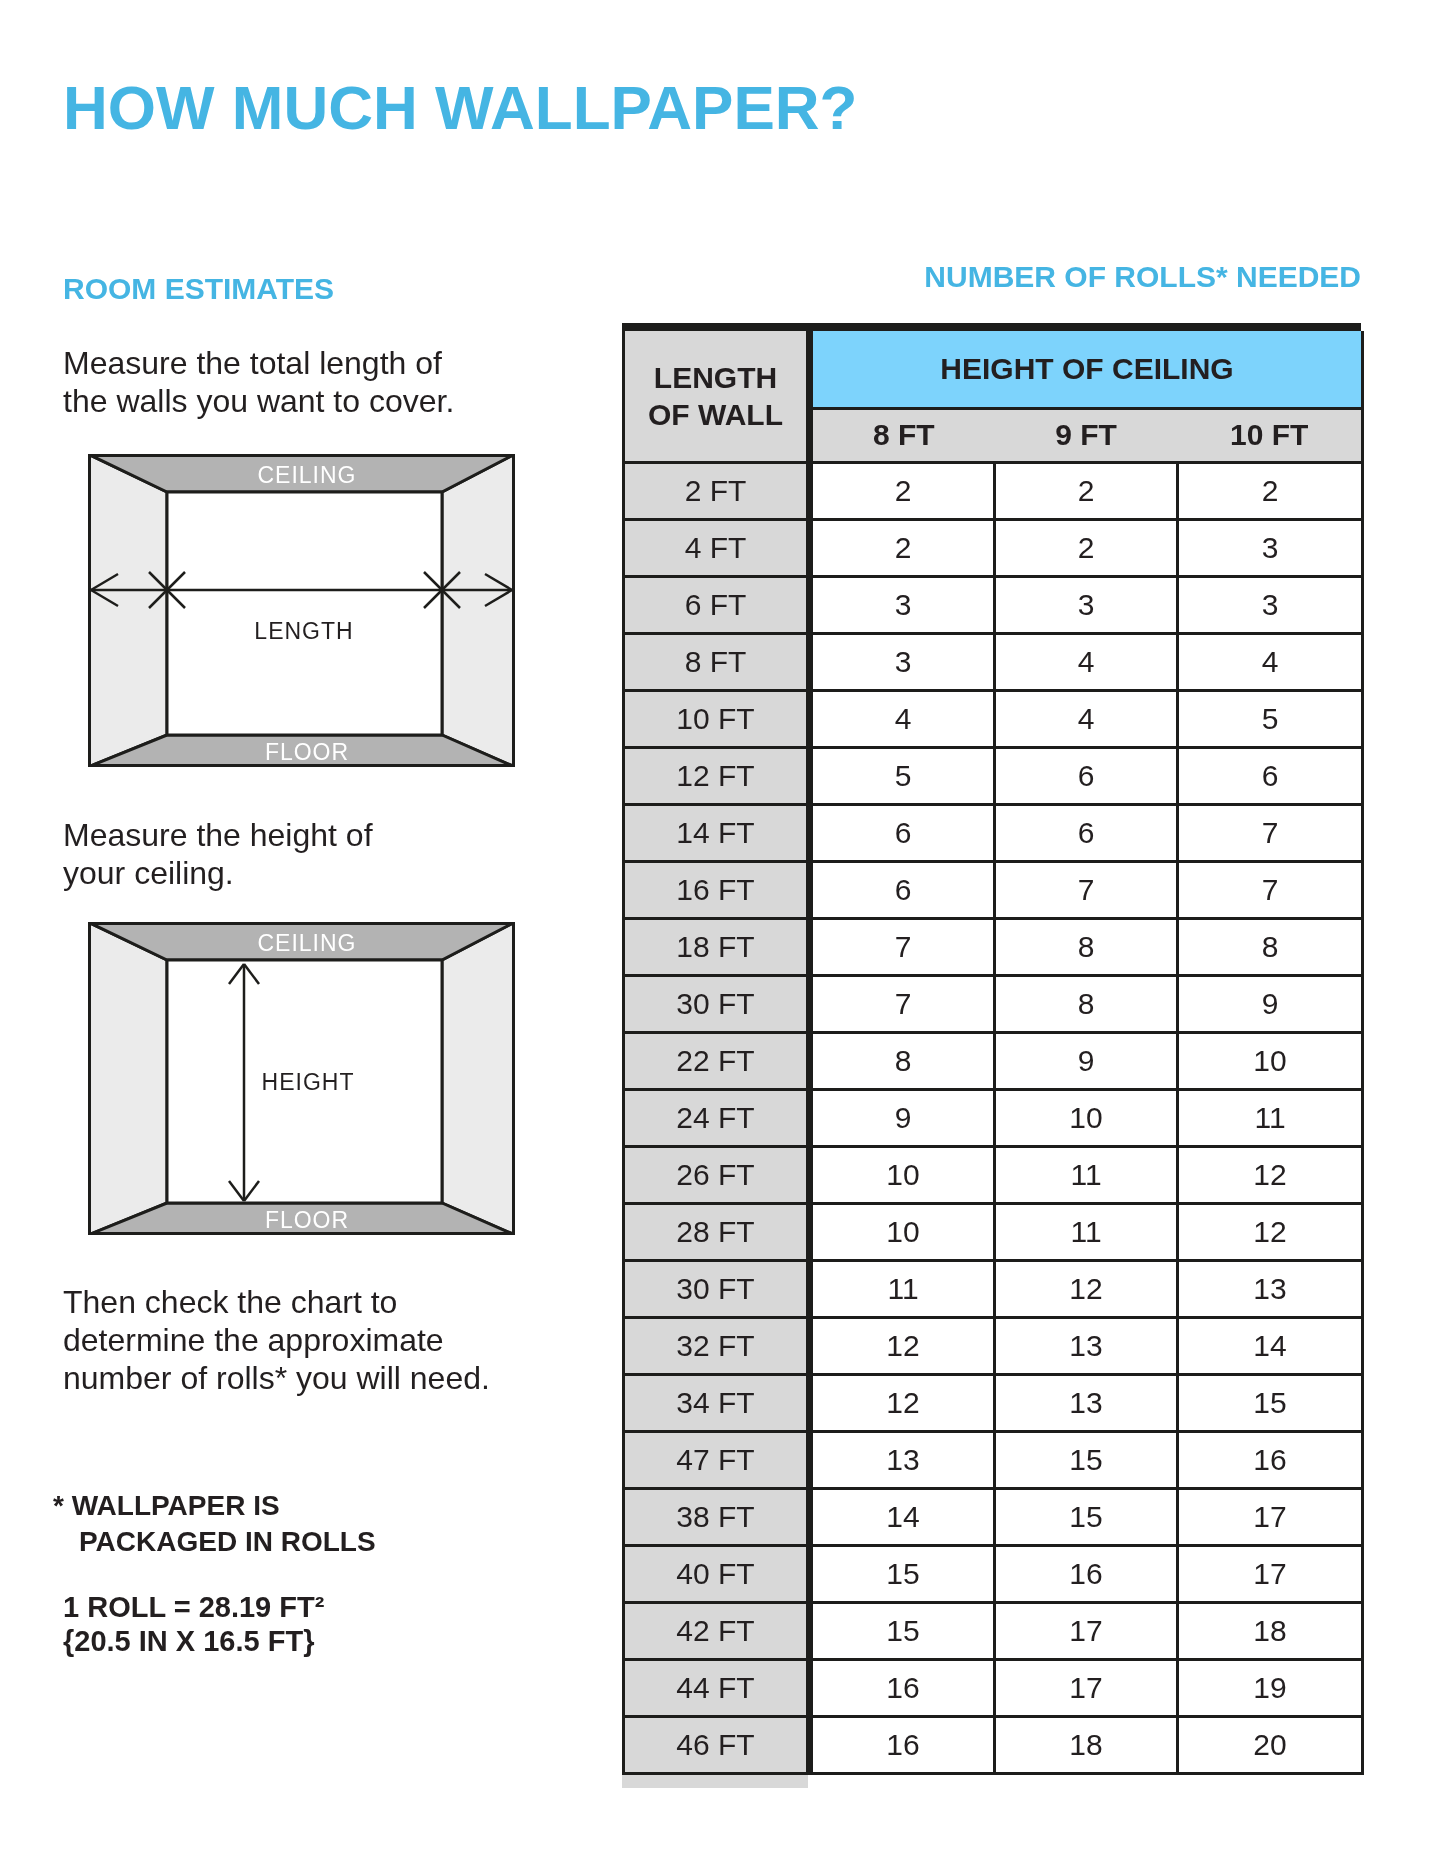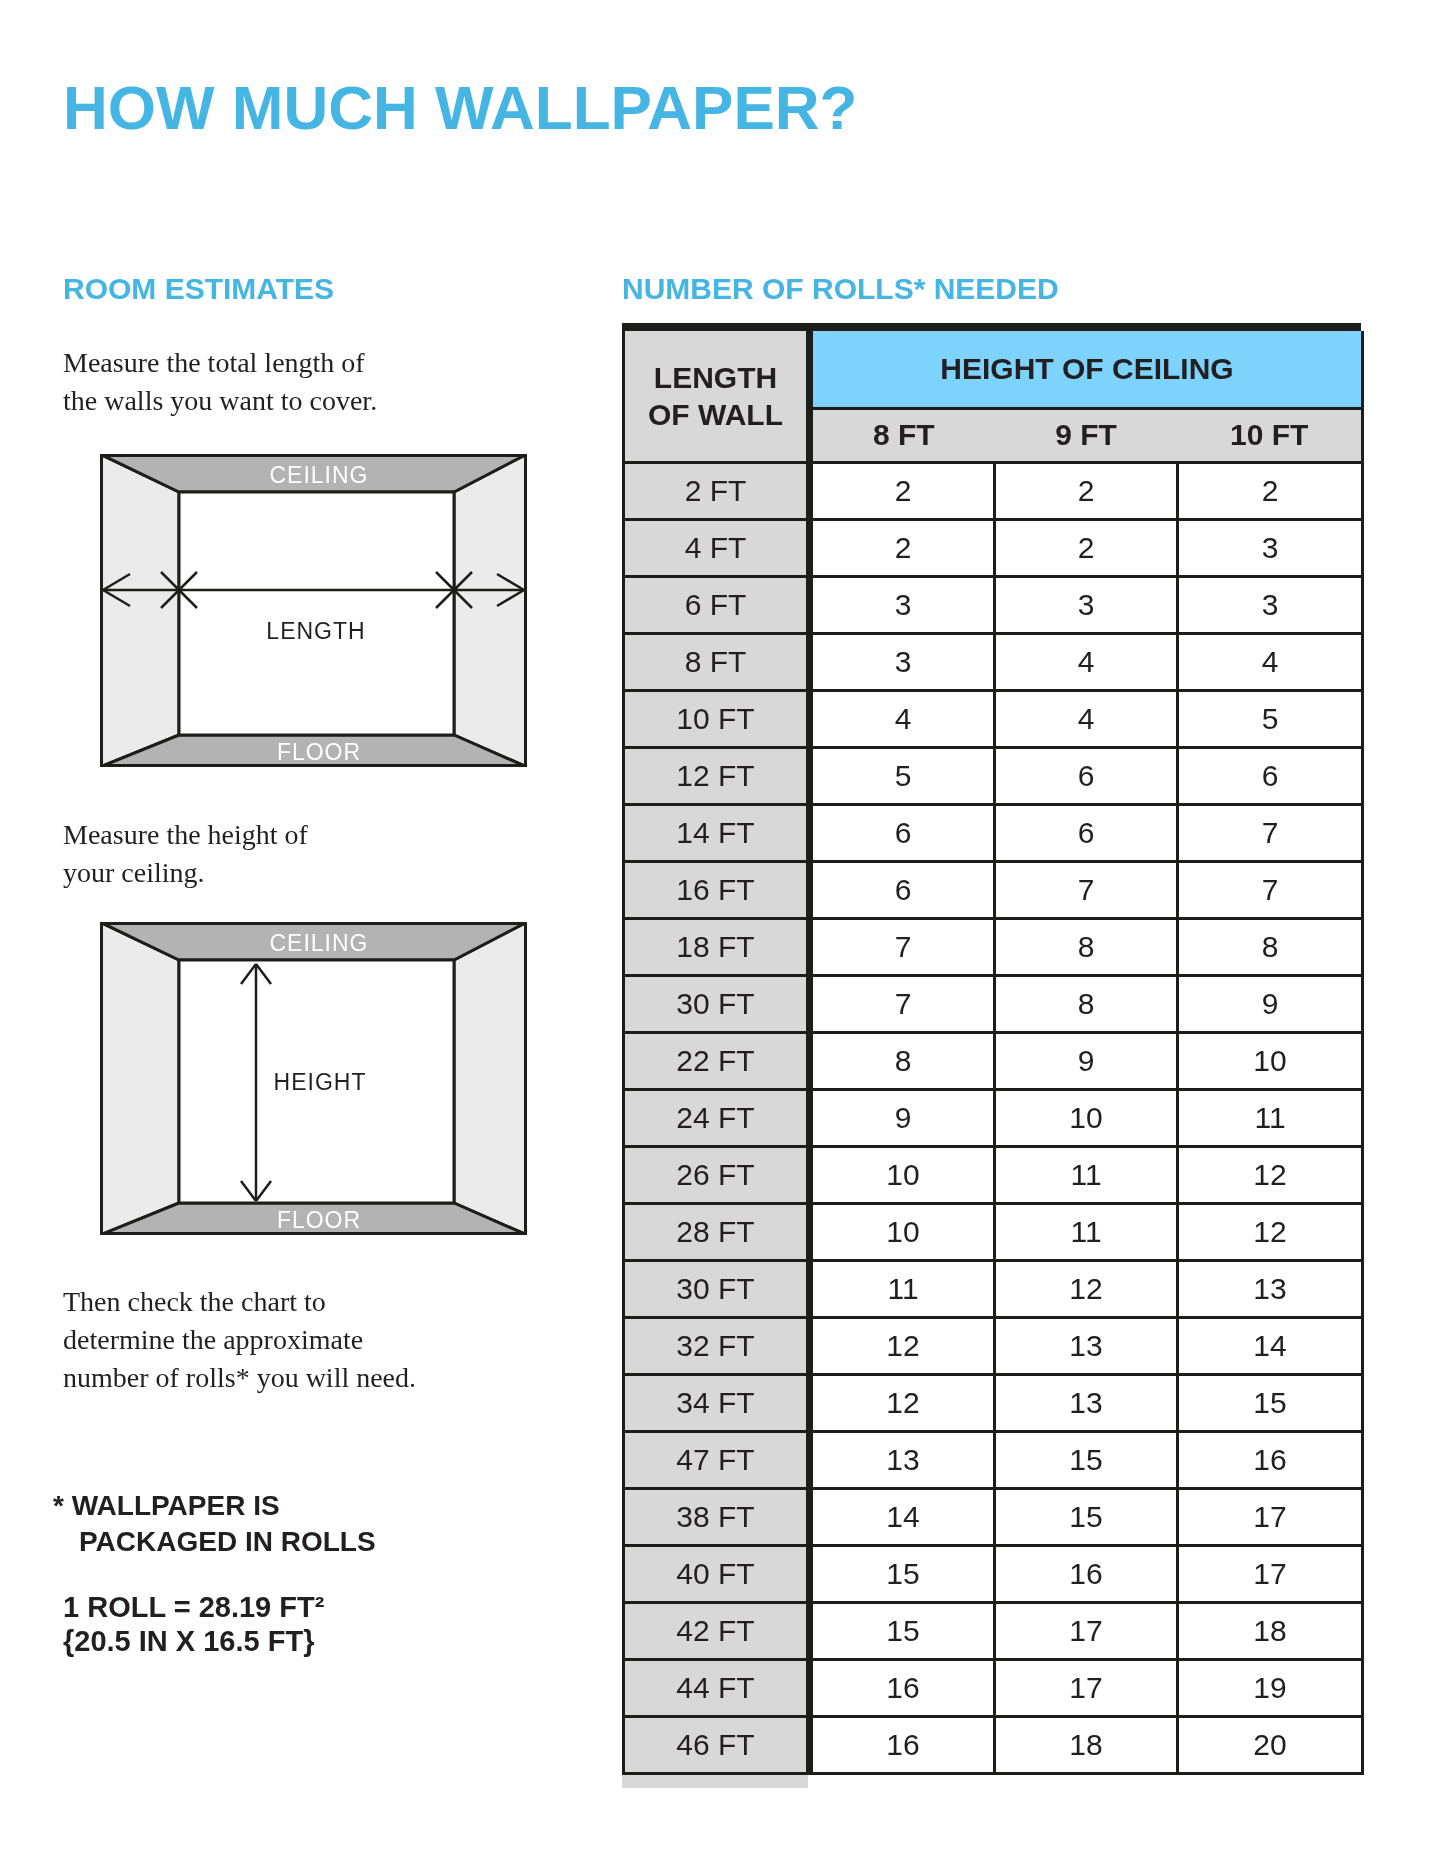--- a/index.html
+++ b/index.html
@@ -8,29 +8,29 @@
     font-family:"Liberation Sans", sans-serif;color:#231f20;overflow:hidden;
   }
   .page-title{
     position:absolute;left:63px;top:72px;
     font-size:62px;font-weight:bold;color:#45b5e3;letter-spacing:0px;white-space:nowrap;
   }
   .section-heading{
     position:absolute;font-size:30px;font-weight:bold;color:#45b5e3;white-space:nowrap;
   }
   .re-heading{left:63px;top:272px;}
-  .table-heading{left:622px;top:272px;width:739px;text-align:left;}
+  .table-heading{left:622px;top:260px;width:739px;text-align:right;}
   .step{
-    position:absolute;left:63px;font-size:28px;line-height:38px;
-    white-space:pre-line;color:#231f20;font-family:Liberation Serif, serif;
+    position:absolute;left:63px;font-size:32px;line-height:38px;
+    white-space:pre-line;color:#231f20;
   }
   .step1{top:344px;}
   .step2{top:816px;}
   .step3{top:1283px;}
-  .diagram{position:absolute;left:100px;width:427px;height:256px;}
+  .diagram{position:absolute;left:88px;width:427px;height:256px;}
   .diagram1{top:454px;}
   .diagram2{top:922px;}
   .footnote{
     position:absolute;left:53px;top:1488px;font-size:28px;font-weight:bold;line-height:36px;
   }
   .footnote .indent{padding-left:26px;display:block;}
   .rollinfo{
     position:absolute;left:63px;top:1590px;font-size:29px;font-weight:bold;line-height:34px;
   }
   .rollinfo div{white-space:nowrap;}

